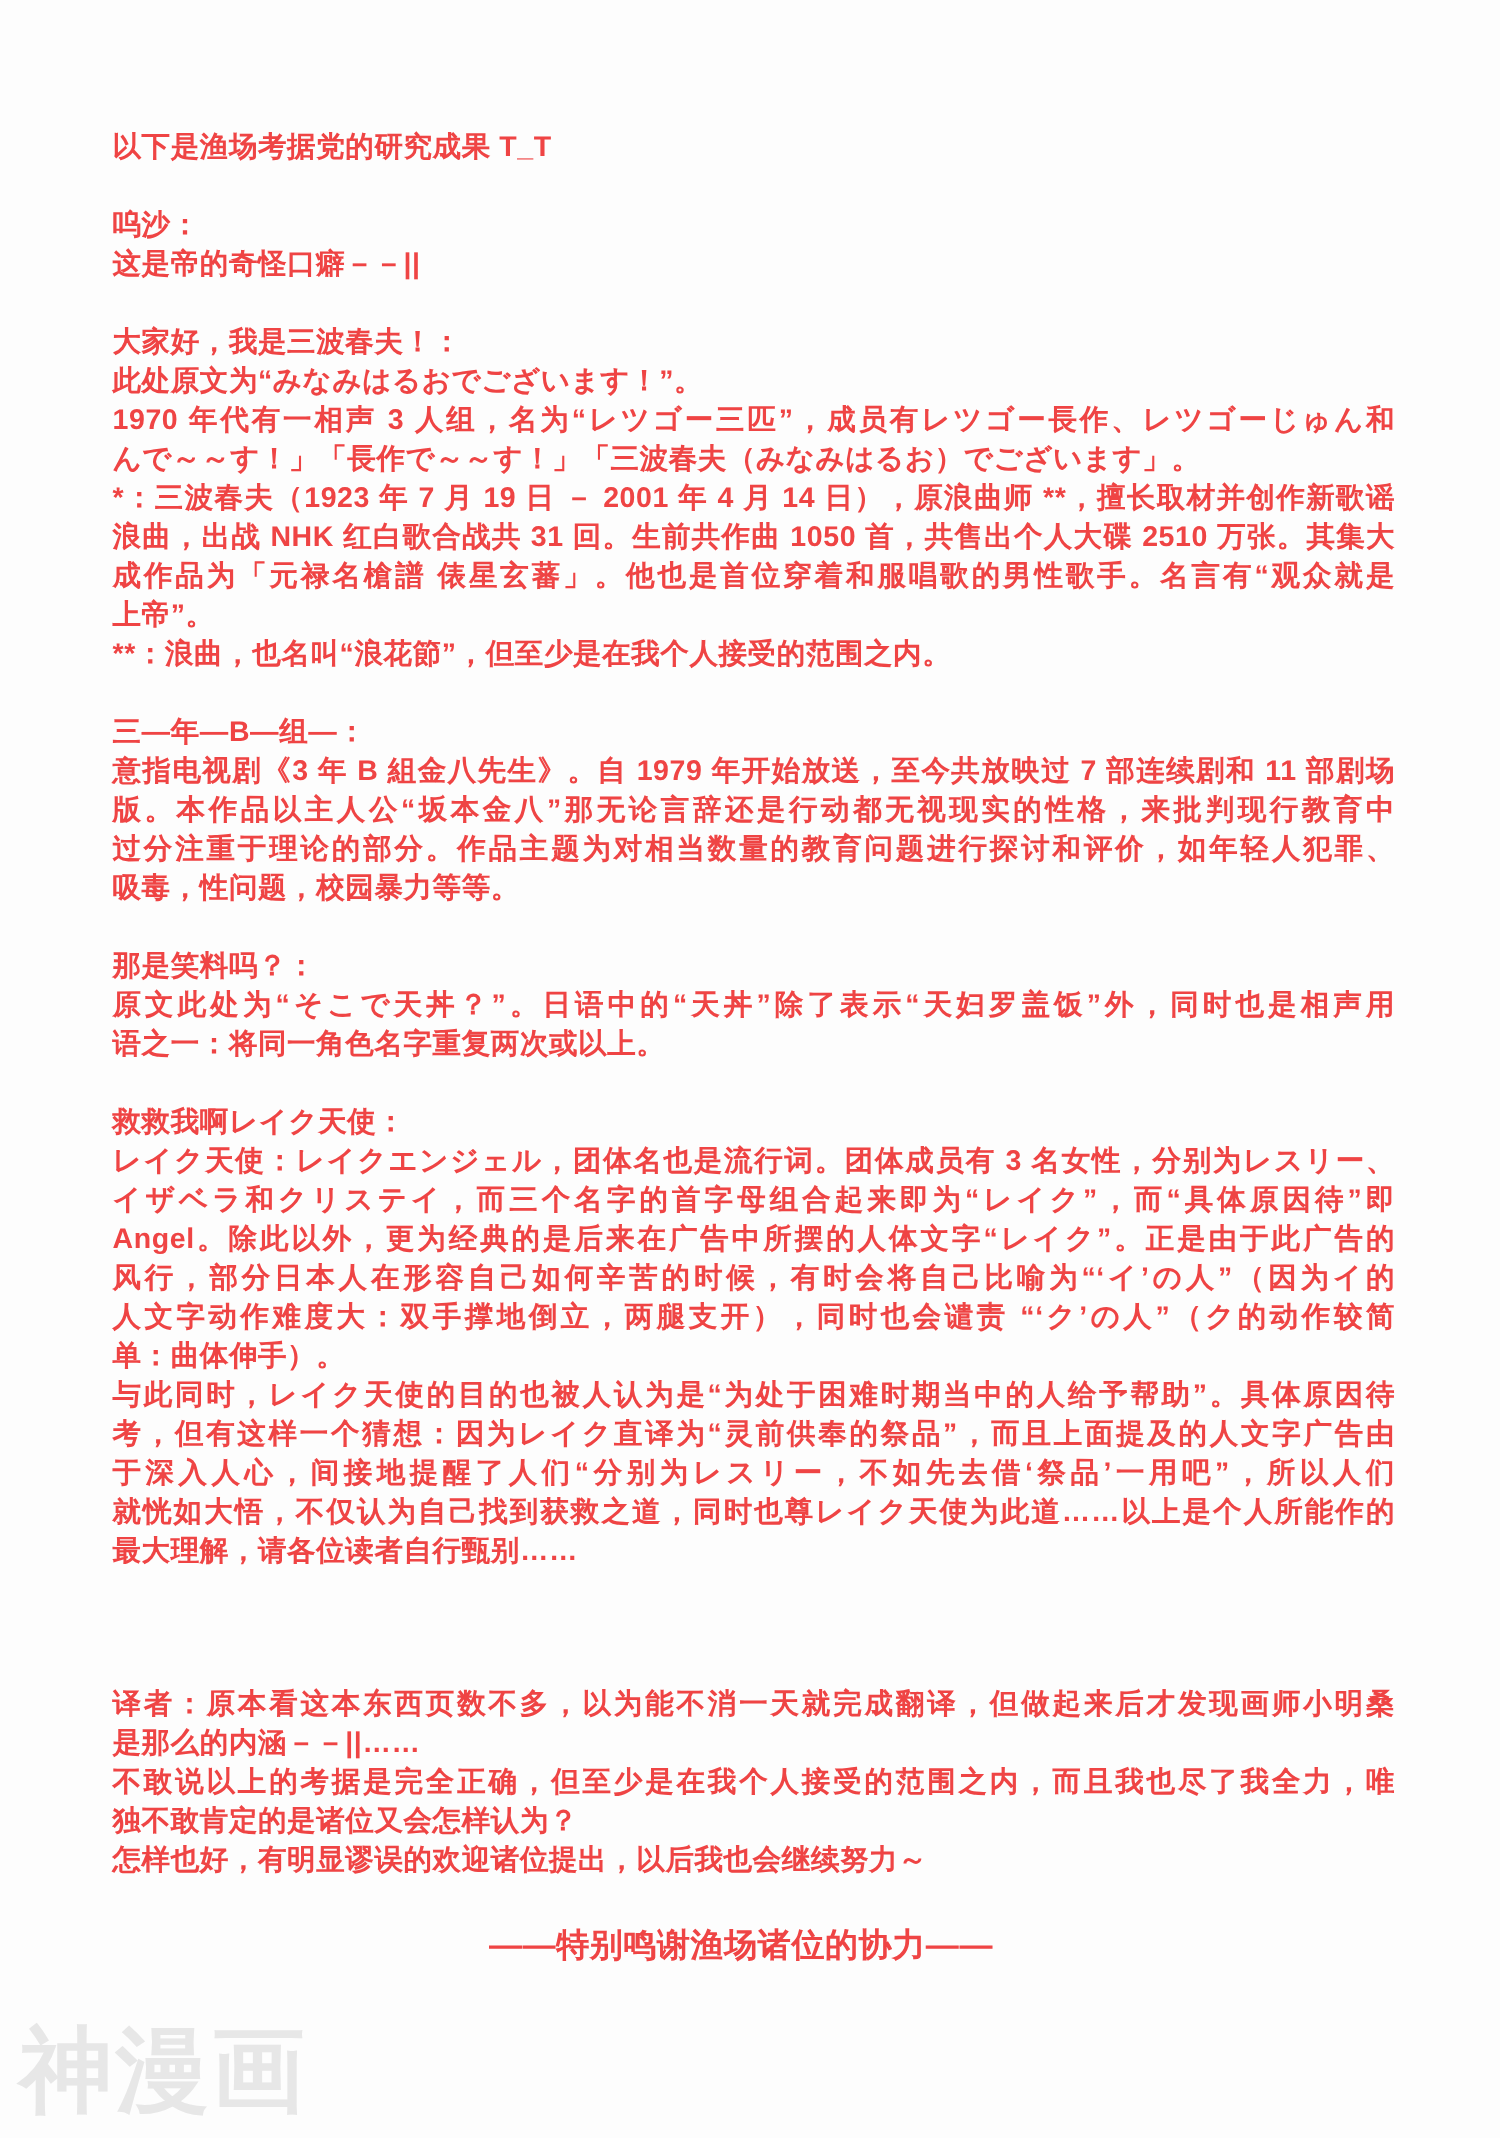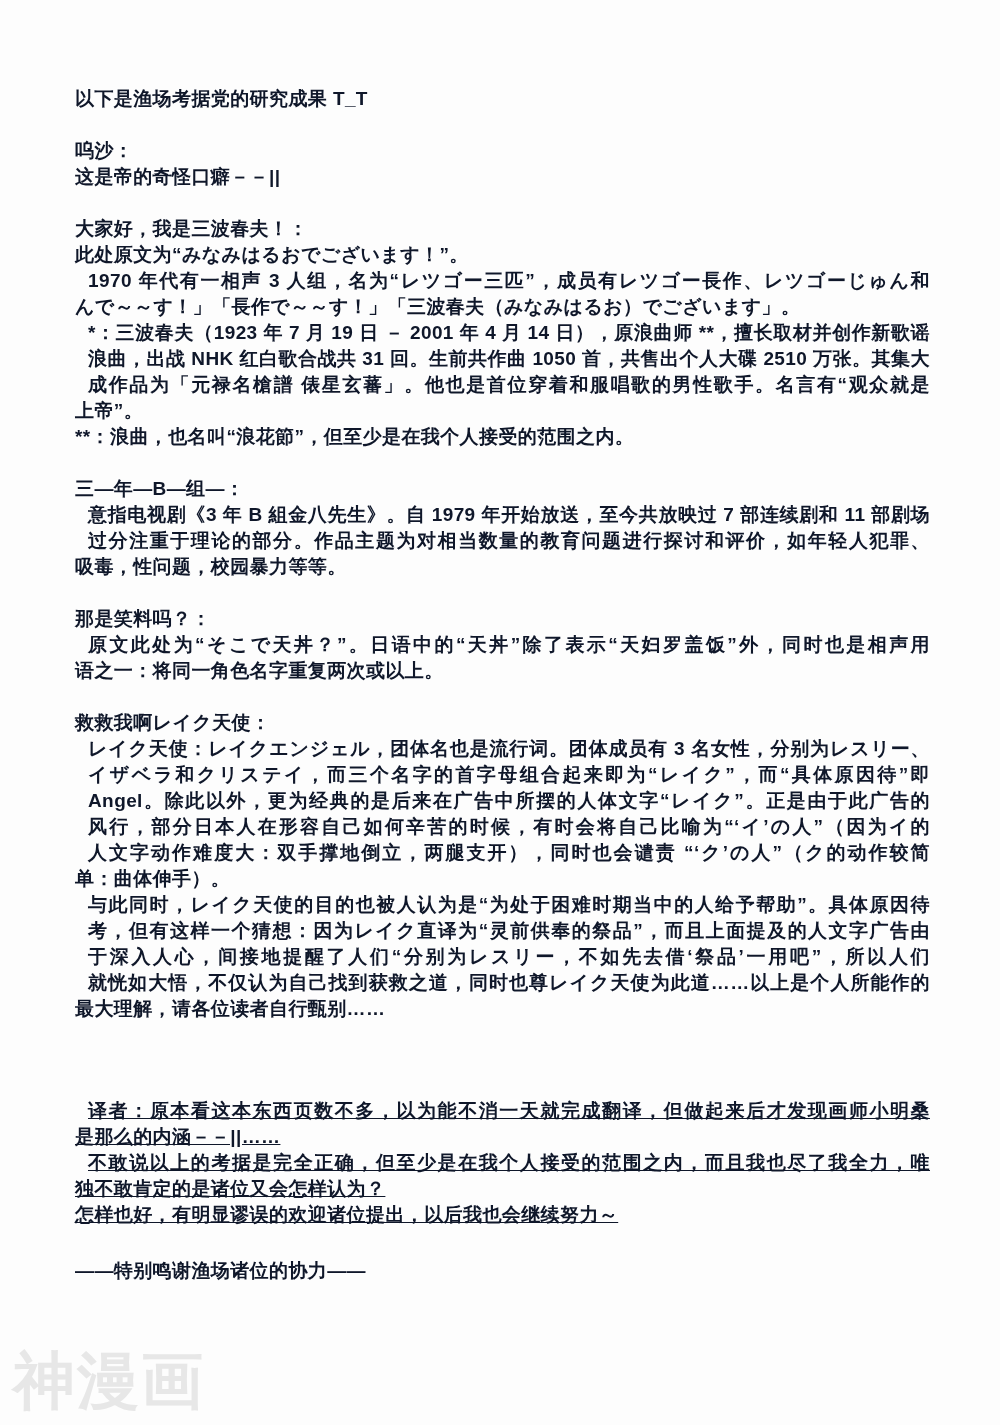--- a/index.html
+++ b/index.html
@@ -9,49 +9,48 @@
     height: 1425px;
     background: #fdfdfd;
     position: relative;
     overflow: hidden;
     font-family: "Liberation Sans", sans-serif;
   }
   .page {
     position: absolute;
     inset: 0;
     padding: 86px 70px 12px 75px;
-    color: #0f172a;
+    color: #ef4444;
   }
   .doc-body {
     font-size: 19px;
     line-height: 26px;
     font-weight: 700;
     letter-spacing: 0.4px;
   }
   .section { margin-top: 26px; }
   .section:first-child { margin-top: 0; }
   
-  .section-translator-note { margin-top: 76px; text-decoration: underline; }
+  .section-translator-note { margin-top: 76px; }
   .line {
     white-space: nowrap;
     min-height: 26px;
   }
   
   .line.full {
     white-space: normal;
     text-align: justify;
     text-align-last: justify;
-    margin-left: 13px;
   }
   .credits-line {
     margin-top: 30px;
-    font-size: 19px;
+    font-size: 22px;
     line-height: 26px;
     font-weight: 700;
-    text-align: left;
+    text-align: center;
     padding-right: 17px;
     letter-spacing: 0.4px;
   }
   .watermark {
     position: absolute;
     left: 13px;
     top: 1348px;
     font-size: 62px;
     line-height: 66px;
     font-weight: 700;
@@ -79,20 +78,21 @@
         <div class="line">んで～～す！」「長作で～～す！」「三波春夫（みなみはるお）でございます」。</div>
         <div class="line full">*：三波春夫（1923 年 7 月 19 日 － 2001 年 4 月 14 日），原浪曲师 **，擅长取材并创作新歌谣</div>
         <div class="line full">浪曲，出战 NHK 红白歌合战共 31 回。生前共作曲 1050 首，共售出个人大碟 2510 万张。其集大</div>
         <div class="line full">成作品为「元禄名槍譜 俵星玄蕃」。他也是首位穿着和服唱歌的男性歌手。名言有“观众就是</div>
         <div class="line">上帝”。</div>
         <div class="line">**：浪曲，也名叫“浪花節”，但至少是在我个人接受的范围之内。</div>
       </div>
       <div class="section section-3-nen-b-gumi">
         <div class="line">三—年—B—组—：</div>
         <div class="line full">意指电视剧《3 年 B 組金八先生》。自 1979 年开始放送，至今共放映过 7 部连续剧和 11 部剧场</div>
+        <div class="line full">版。本作品以主人公“坂本金八”那无论言辞还是行动都无视现实的性格，来批判现行教育中</div>
         <div class="line full">过分注重于理论的部分。作品主题为对相当数量的教育问题进行探讨和评价，如年轻人犯罪、</div>
         <div class="line">吸毒，性问题，校园暴力等等。</div>
       </div>
       <div class="section section-tendon">
         <div class="line">那是笑料吗？：</div>
         <div class="line full">原文此处为“そこで天丼？”。日语中的“天丼”除了表示“天妇罗盖饭”外，同时也是相声用</div>
         <div class="line">语之一：将同一角色名字重复两次或以上。</div>
       </div>
       <div class="section section-reiku-angel">
         <div class="line">救救我啊レイク天使：</div>

